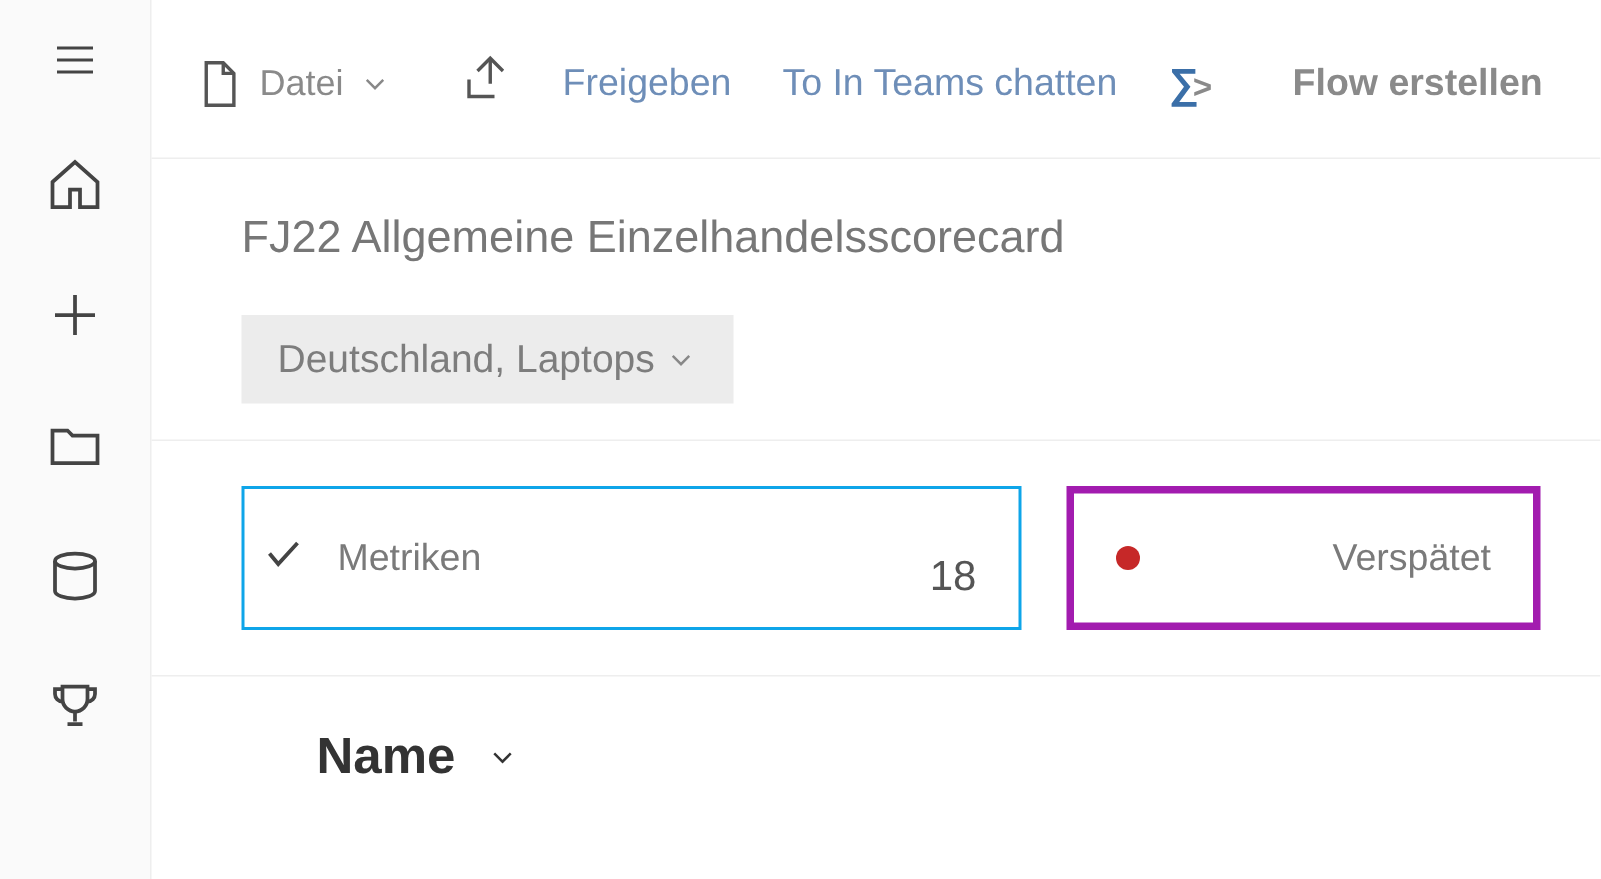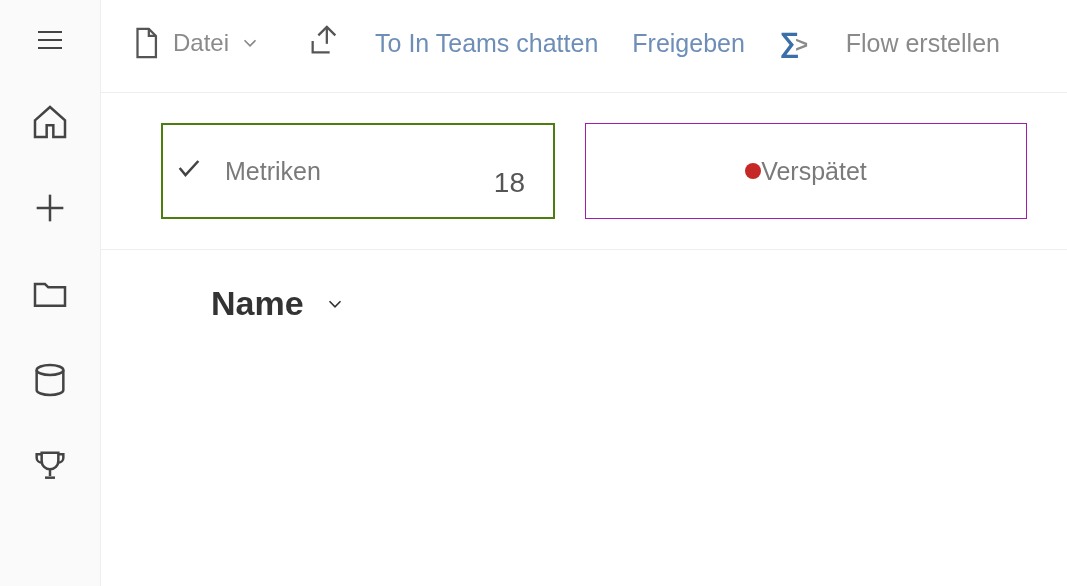--- a/index.html
+++ b/index.html
@@ -22,21 +22,21 @@
     .navrail .icon svg { width:40px; height:40px; stroke:#444; fill:none; stroke-width:1.5; }
     .navrail .hamburger svg { width:38px; height:32px; }
     .navrail .icon { cursor:pointer; }
 
     
     .main { flex:1 1 auto; display:flex; flex-direction:column; background:#fff; border-left:1px solid #eee; }
 
     
     .toolbar {
       display:flex; align-items:center;
-      padding:24px 28px 30px 28px;
+      padding:36px 28px 30px 28px;
       gap:34px;
       border-bottom:1px solid #eee;
     }
     .toolbar svg.tb-icon { width:34px; height:34px; stroke:#555; fill:none; stroke-width:1.6; }
     .toolbar-label { font-size:24px; color:#8a8a8a; }
     .file-group { display:flex; align-items:center; gap:10px; cursor:pointer; }
     .tb-link { font-size:25px; color:#6e8eb8; }
     .tb-text { font-size:25px; color:#8a8a8a; }
     .share-icon svg { stroke:#3b6fa8; }
     .sigma { font-size:28px; color:#3b6fa8; font-style:italic; font-weight:600; position:relative; }
@@ -59,27 +59,27 @@
       border-bottom:1px solid #eee;
     }
     .card {
       display:flex; align-items:center; justify-content:space-between;
       padding:18px 28px;
       font-size:25px; color:#7a7a7a;
       cursor:pointer;
       min-height:72px;
     }
     .card.metrics {
-      border:2px solid #4d7c0f; width:394px;padding-left:12px;
+      border:2px solid #0ea5e9; width:520px;padding-left:12px;
     }
     .card.metrics .left { display:flex; align-items:center; gap:22px; }
     .card.metrics .count { font-size:28px; color:#555; font-weight:500;margin-top:24px; }
     .card.late {
-      border:1px solid #a21caf; flex:1;
-      justify-content:center; 
+      border:5px solid #a21caf; flex:1;
+      justify-content:space-between; 
     }
     .card.late .dot {
       width:16px; height:16px; border-radius:50%; background:#c62828;
     }
     .check-icon svg { width:28px; height:28px; stroke:#444; stroke-width:2.2; fill:none; }
 
     
     .table-head {
       display:flex; align-items:center; gap:20px;
       padding:34px 40px 10px 110px;
@@ -153,28 +153,39 @@
       </span>
 
       <span class="icon share-icon" style="margin-left:12px;">
         <svg class="tb-icon" viewBox="0 0 24 24">
             <path d="M4 12 V20 H16"></path>
             <path d="M8 8 L14 2 L20 8"></path>
             <line x1="14" y1="2" x2="14" y2="14"></line>
           </svg>
       </span>
 
+      <span class="tb-link">Freigeben</span>
       <span class="tb-link">To In Teams chatten</span>
-      <span class="tb-link">Freigeben</span>
 
       <span class="sigma">∑<span class="sigma-caret">˃</span></span>
 
-      <span class="tb-text" style="margin-left:4px;">Flow erstellen</span>
-    </div>
-
+      <span class="tb-text" style="margin-left:20px;font-weight:bold;">Flow erstellen</span>
+    </div>
+
+    <div class="page-header">
+      <h1 class="page-title">FJ22 Allgemeine Einzelhandelsscorecard</h1>
+      <div class="filter-pill">
+        <span>Deutschland, Laptops</span>
+        <span class="chevron">
+            <svg viewBox="0 0 24 24">
+              <polyline points="6 9 12 15 18 9"></polyline>
+            </svg>
+          </span>
+      </div>
+    </div>
 
     <div class="cards-row">
       <div class="card metrics">
         <div class="left">
           <span class="check-icon">
             <svg viewBox="0 0 24 24">
                 <polyline points="4 12 9 18 20 6"></polyline>
               </svg>
           </span>
           <span>Metriken</span>

